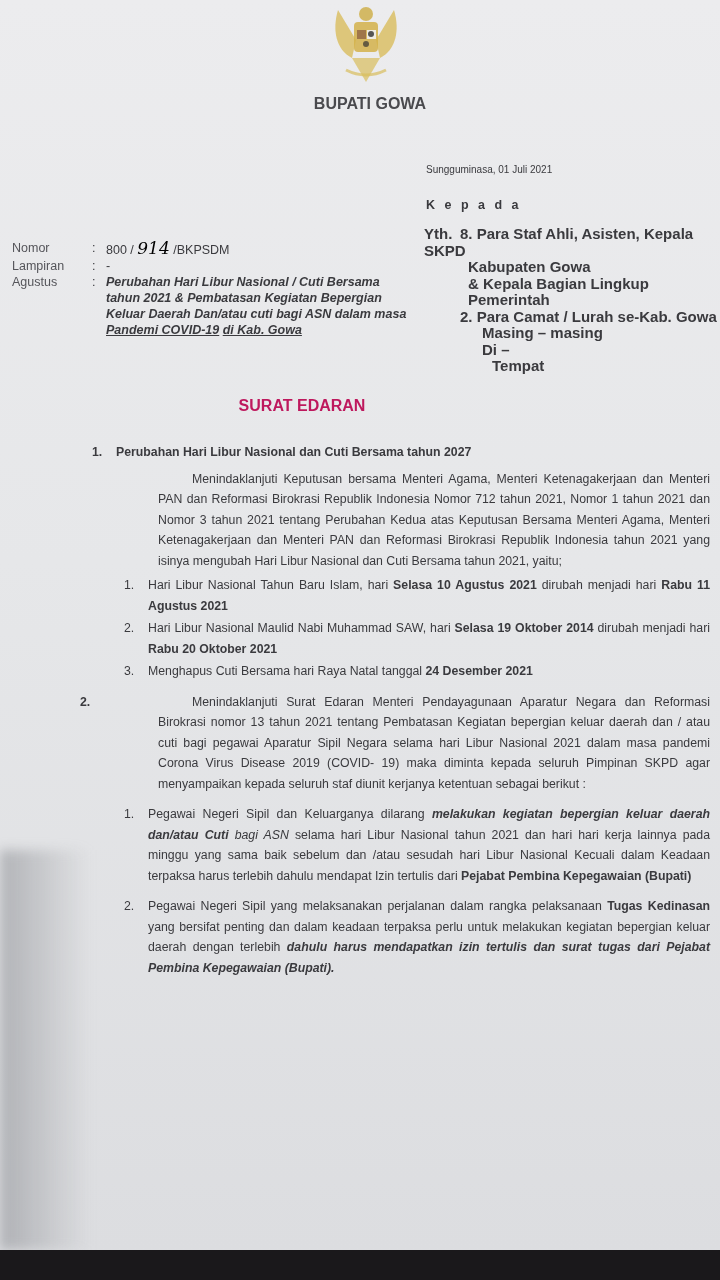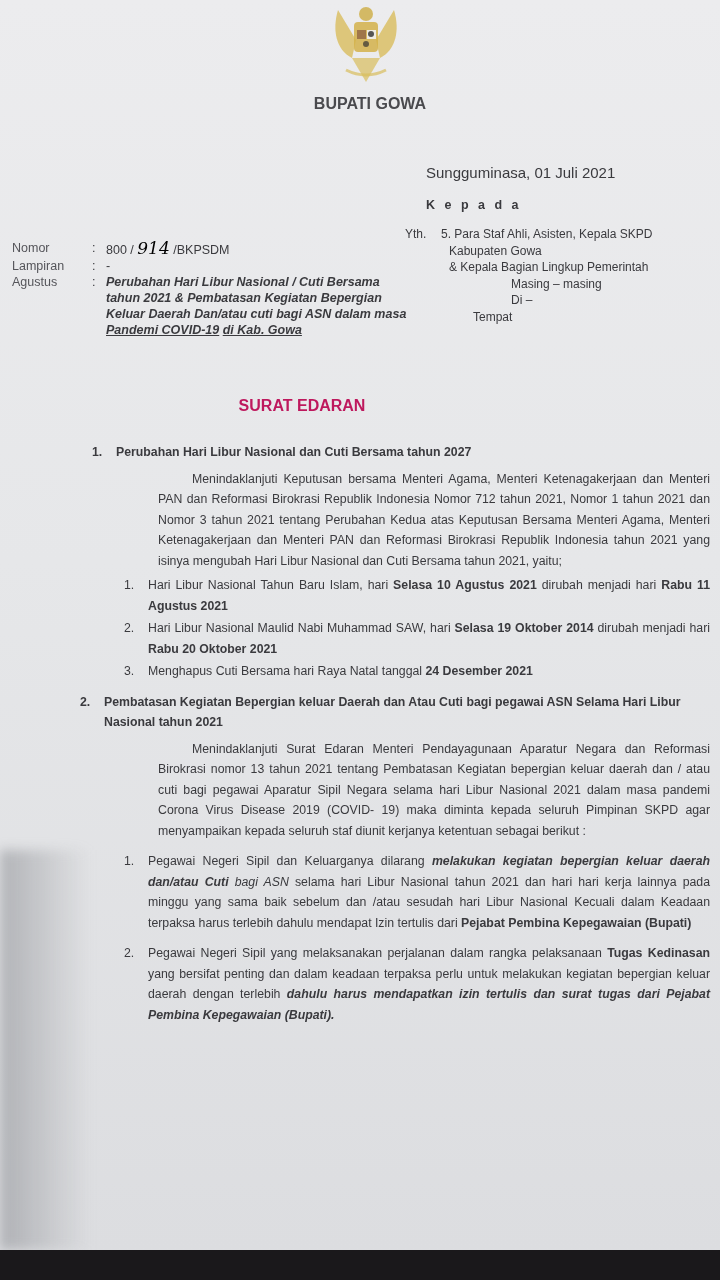--- a/index.html
+++ b/index.html
@@ -22,28 +22,28 @@
       position: absolute; left: 0; top: 1250px; width: 720px; height: 30px;
       background: #1a181b;
     }
     .crest {
       position: absolute; left: 330px; top: 0; width: 72px; height: 88px;
     }
     .org {
       position: absolute; left: 300px; top: 95px; width: 140px; text-align: center;
       font-weight: bold; font-size: 16px; color: #4a4a4e;
     }
-    .place-date { position: absolute; left: 426px; top: 164px; font-size: 15px; }
+    .place-date { position: absolute; left: 426px; top: 164px; font-size: 10px; }
     .kepada { position: absolute; left: 426px; top: 198px; font-size: 12.5px; font-weight: bold; letter-spacing: 3px; }
-    .yth { position: absolute; left: 405px; top: 226px; font-size: 12px; font-weight: normal; line-height: 16.5px; }
+    .yth { position: absolute; left: 424px; top: 226px; font-size: 15px; font-weight: bold; line-height: 16.5px; }
     .yth .row { position: relative; }
     .yth .lbl { position: absolute; left: 0; }
     .yth .txt { margin-left: 36px; }
     .yth .ind { margin-left: 44px; }
-    .yth .ind2 { margin-left: 68px; padding-left: 38px; }
+    .yth .ind2 { margin-left: 20px; padding-left: 38px; }
     .yth .tempat { margin-left: 68px; }
 
     .meta { position: absolute; left: 12px; top: 240px; font-size: 12.5px; line-height: 16px; }
     .meta .r { display: flex; }
     .meta .k { width: 80px; color: #55555a; }
     .meta .c { width: 14px; }
     .meta .v { width: 310px; }
     .meta .perihal { font-style: italic; font-weight: bold; }
     .handwrite { font-family: "DejaVu Serif", serif; font-style: italic; font-size: 17px; color: #000000; }
 
@@ -79,23 +79,24 @@
   <circle cx="41" cy="34" r="3" fill="#555"></circle>
   <circle cx="36" cy="44" r="3" fill="#333" opacity="0.7"></circle>
   <path d="M22 58 L36 82 L50 58 Z" fill="#d9bd5c" opacity="0.7"></path>
   <path d="M16 70 Q36 80 56 70" stroke="#d9bd5c" stroke-width="3" fill="none" opacity="0.7"></path>
 </svg>
 <div class="org">BUPATI GOWA</div>
 
 <div class="place-date">Sungguminasa,  01 Juli  2021</div>
 <div class="kepada">K e p a d a</div>
 <div class="yth">
-  <div class="row"><span class="lbl">Yth.</span><span class="txt">5. Para Staf Ahli, Asisten, Kepala SKPD</span></div>
+  <div class="row"><span class="lbl">Yth.</span><span class="txt">8. Para Staf Ahli, Asisten, Kepala SKPD</span></div>
   <div class="row"><span class="ind" style="display:inline-block">Kabupaten Gowa</span></div>
   <div class="row"><span class="ind" style="display:inline-block">&amp; Kepala Bagian Lingkup Pemerintah</span></div>
+  <div class="row"><span class="txt" style="display:inline-block">2. Para Camat / Lurah se-Kab. Gowa</span></div>
   <div class="row"><span class="ind2" style="display:inline-block">Masing – masing</span></div>
   <div class="row"><span class="ind2" style="display:inline-block">Di –</span></div>
   <div class="row"><span class="tempat" style="display:inline-block">Tempat</span></div>
 </div>
 
 <div class="meta">
   <div class="r">
     <span class="k">Nomor</span>
     <span class="c">:</span>
     <span class="v">
@@ -138,21 +139,20 @@
       </div>
       <div class="li">
         <span class="n">3.</span>
         <span>Menghapus Cuti Bersama  hari Raya Natal  tanggal </span><b>24 Desember 2021</b>
       </div>
     </div>
   </div>
 
   <div class="sec gap" style="margin-left:-12px; padding-left:36px">
     <span class="num sec-h">2.</span>
-    <div class="sec-h" style="margin-left:-12px">Pembatasan Kegiatan Bepergian keluar Daerah dan Atau Cuti bagi pegawai ASN Selama Hari Libur Nasional tahun 2021</div>
     <div class="para">Menindaklanjuti Surat Edaran Menteri Pendayagunaan Aparatur Negara dan Reformasi Birokrasi nomor 13  tahun 2021 tentang Pembatasan Kegiatan bepergian keluar daerah dan / atau cuti bagi pegawai Aparatur Sipil Negara selama hari Libur Nasional 2021  dalam masa pandemi Corona Virus Disease 2019 (COVID- 19) maka diminta kepada seluruh Pimpinan SKPD agar menyampaikan kepada seluruh staf diunit kerjanya ketentuan sebagai berikut :</div>
     <div class="list" style="margin-top:10px">
       <div class="li">
         <span class="n">1.</span>
         <span>Pegawai Negeri Sipil dan Keluarganya dilarang </span><span class="bi">melakukan kegiatan bepergian keluar daerah dan/atau Cuti</span><span>  </span><span class="it">bagi ASN</span><span>  selama hari Libur Nasional tahun 2021 dan hari hari kerja lainnya pada minggu yang sama baik sebelum dan /atau sesudah hari Libur Nasional Kecuali dalam Keadaan terpaksa harus terlebih dahulu mendapat Izin tertulis dari </span><b>Pejabat Pembina Kepegawaian (Bupati)</b>
       </div>
       <div class="li" style="margin-top:10px">
         <span class="n">2.</span>
         <span>Pegawai Negeri Sipil  yang melaksanakan perjalanan dalam rangka pelaksanaan </span><b>Tugas Kedinasan</b><span> yang bersifat penting dan dalam keadaan terpaksa perlu untuk melakukan kegiatan bepergian keluar daerah dengan terlebih </span><span class="bi">dahulu harus mendapatkan izin tertulis dan surat tugas dari Pejabat Pembina Kepegawaian (Bupati).</span>
       </div>

